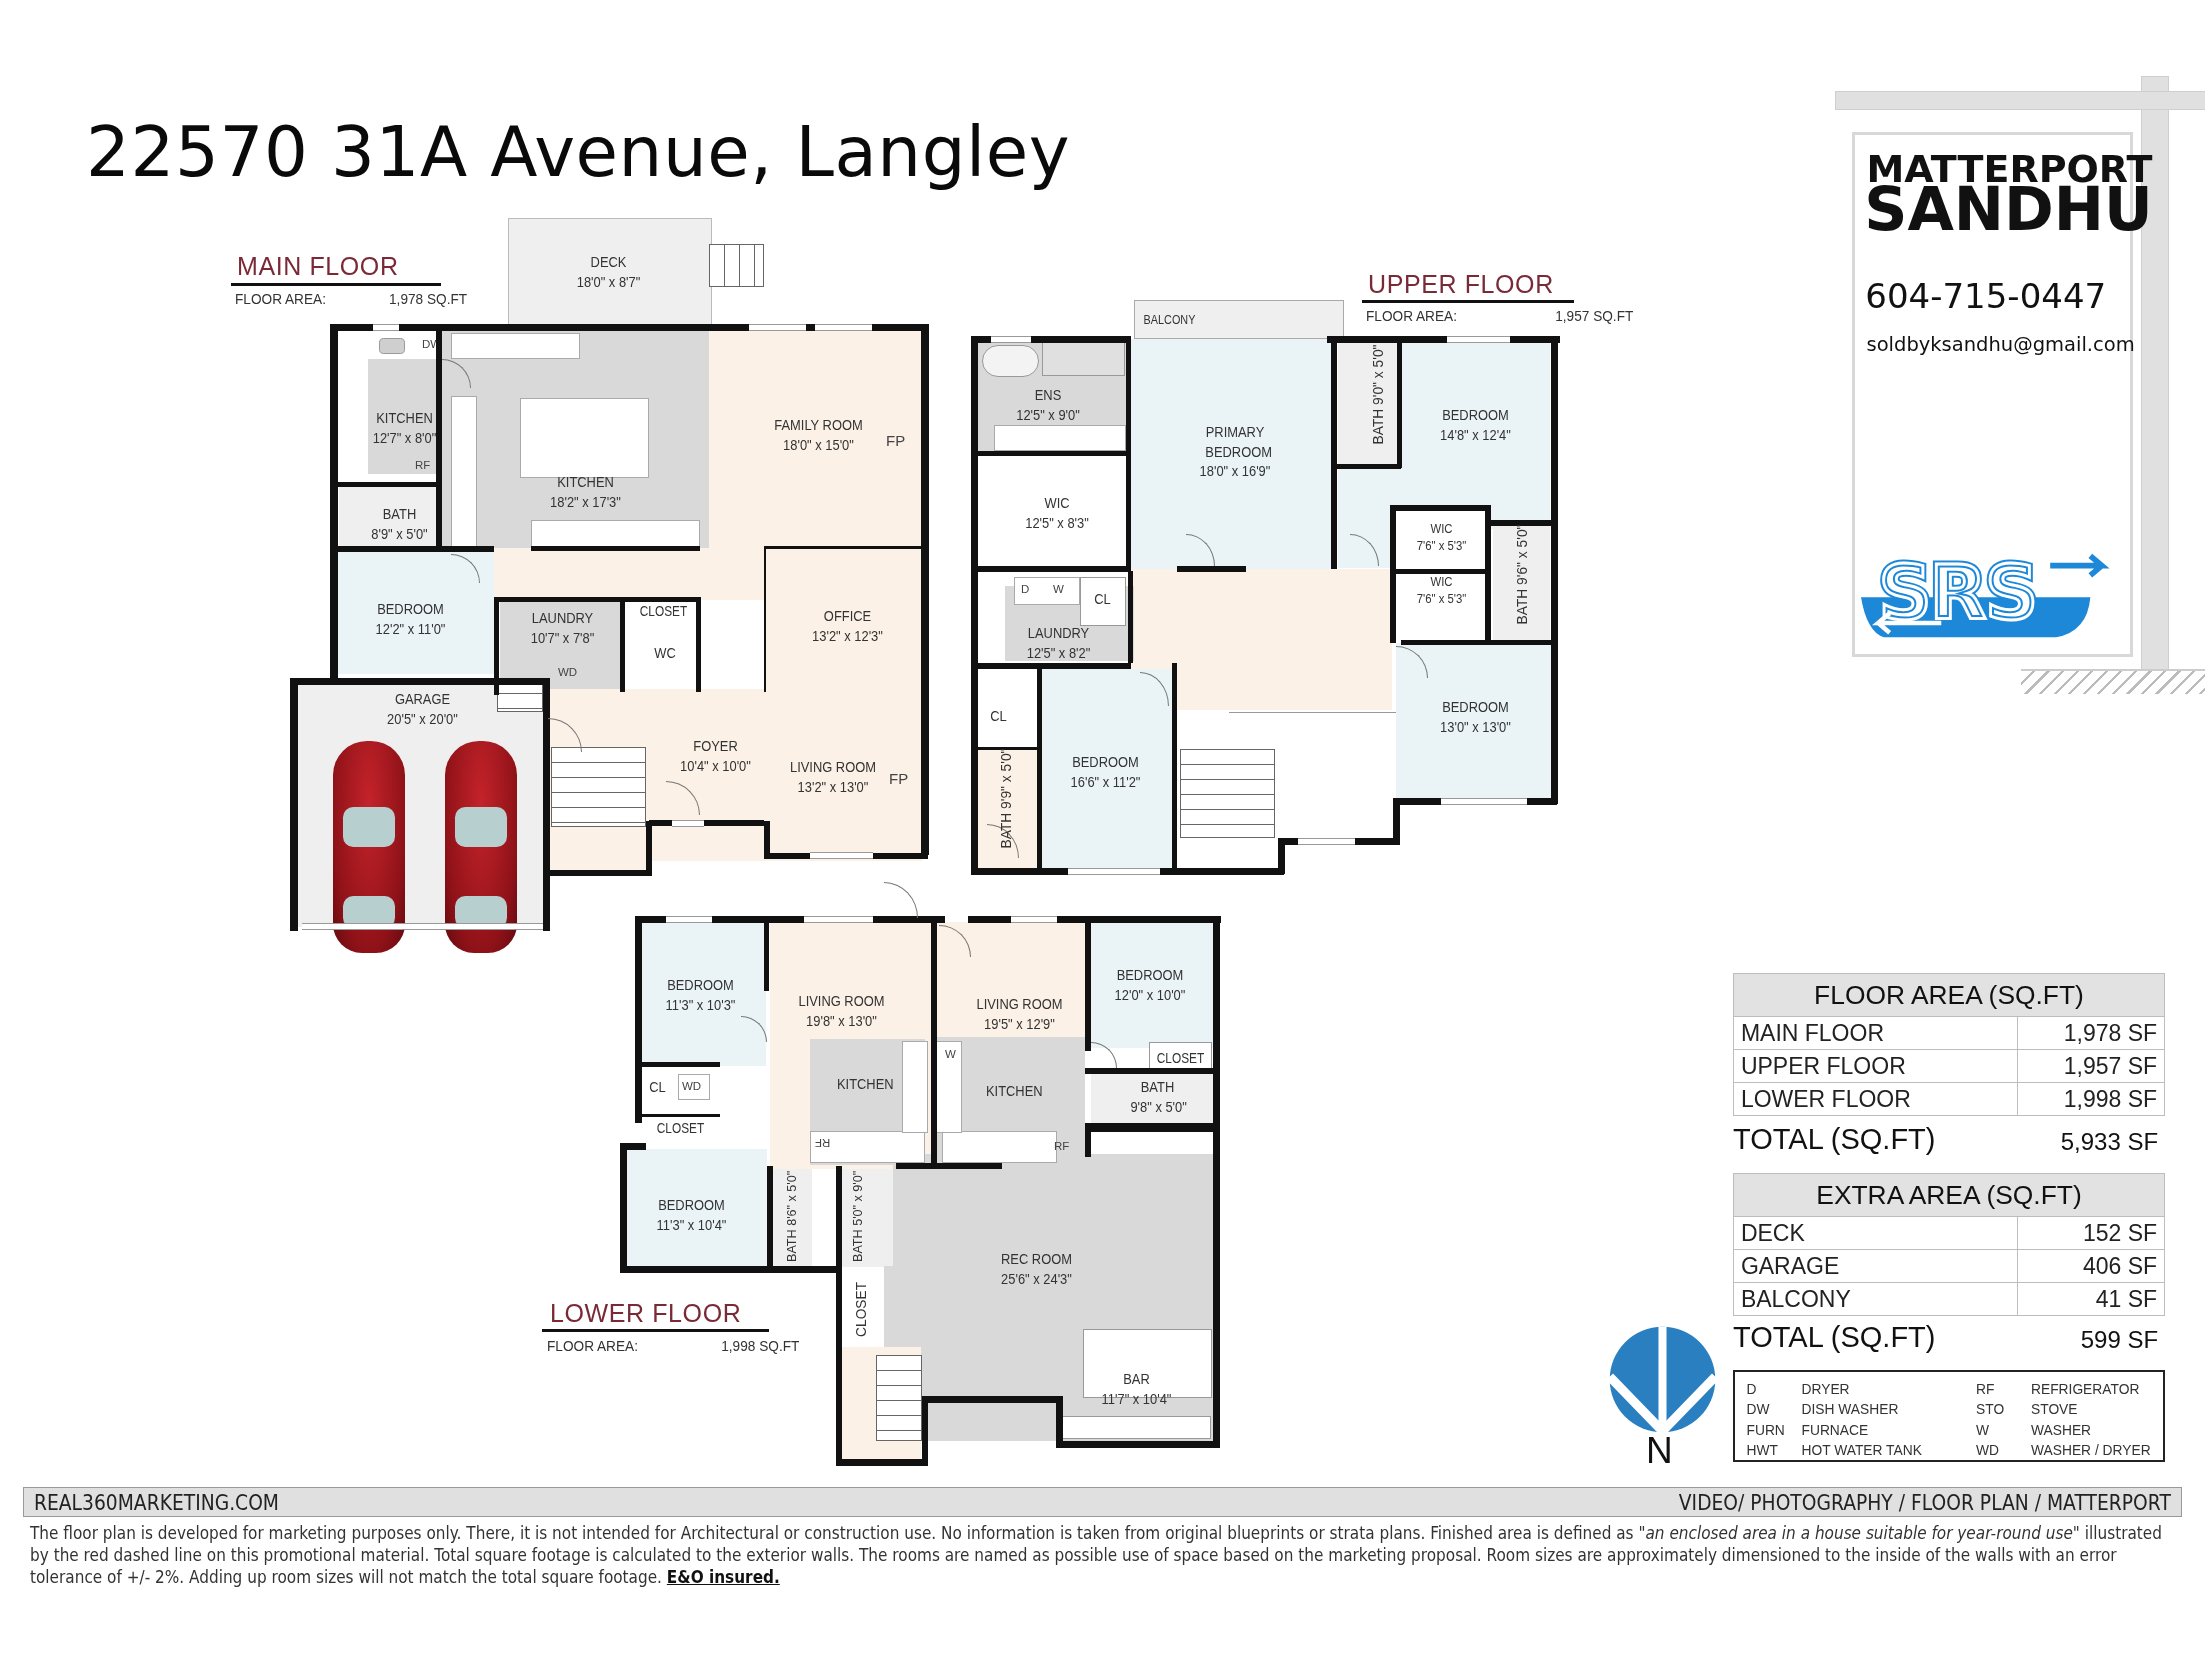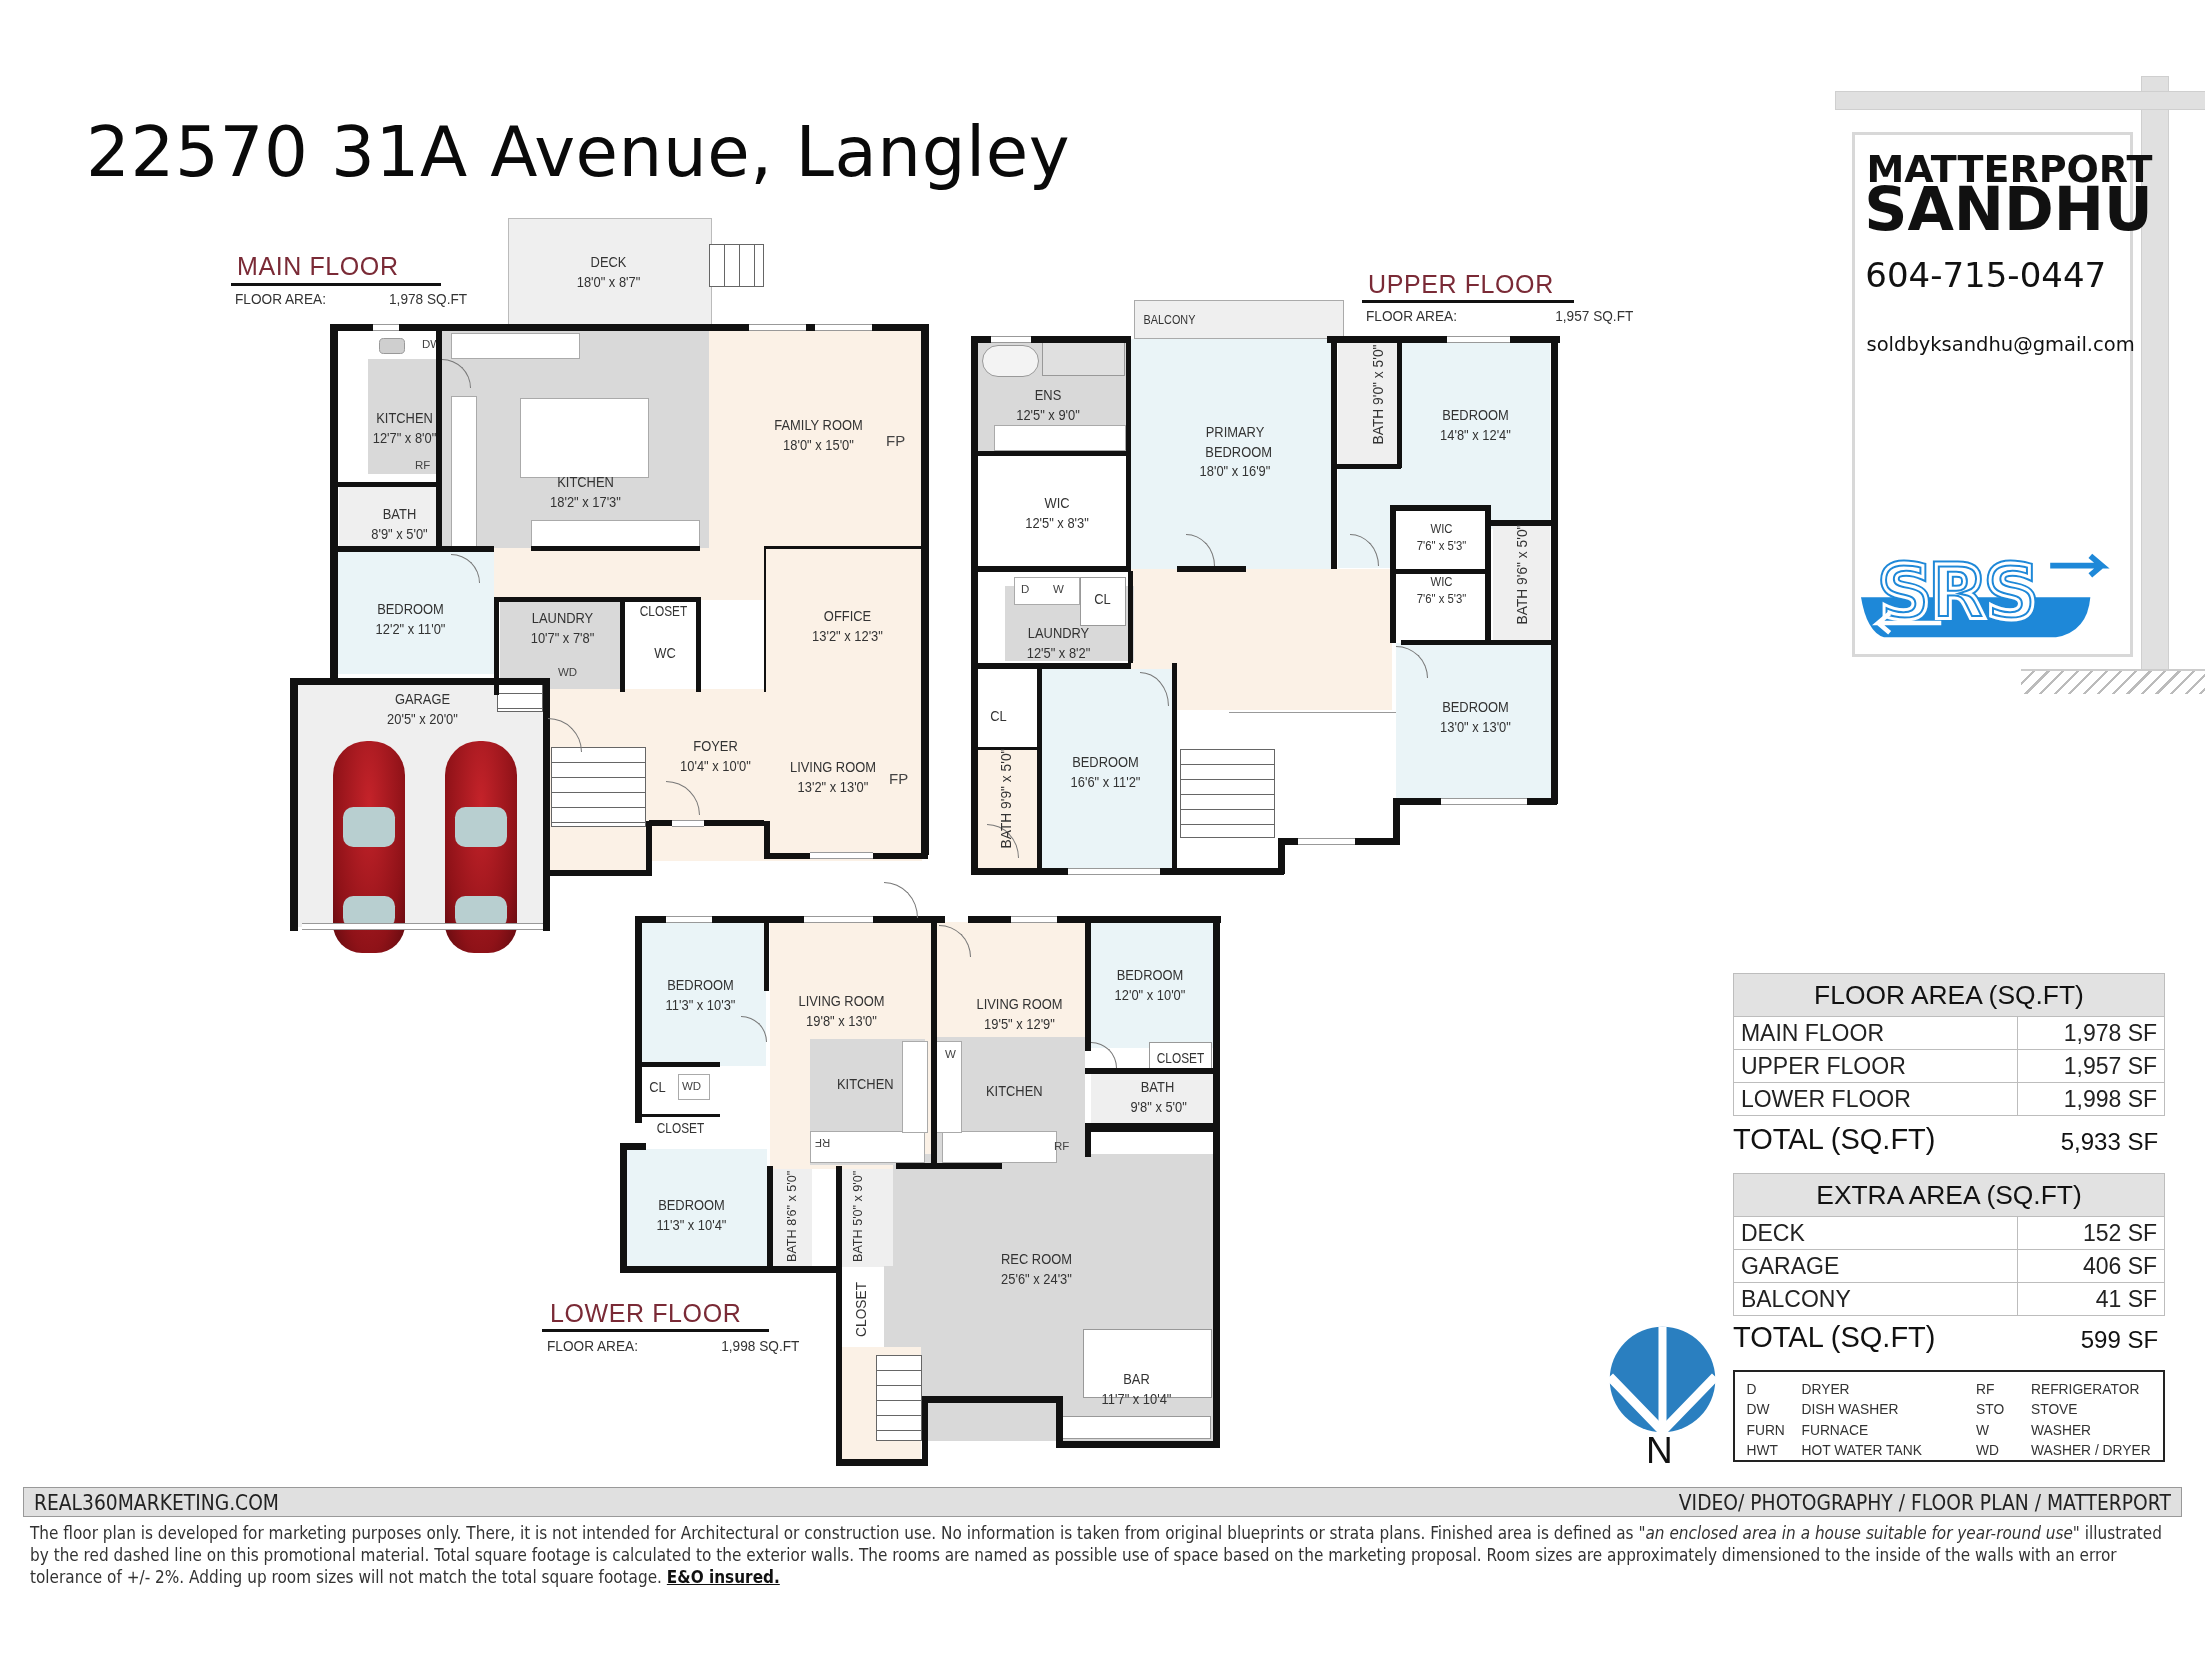--- a/index.html
+++ b/index.html
@@ -360,21 +360,21 @@
   <div class="lbl" style="left:979px;top:1249px;width:115px;"><span>REC ROOM</span><span class="dim">25'6" x 24'3"</span></div>
   <div class="lbl-v" style="left:833px;top:1301px;width:57px;font-size:13.8px;"><span>CLOSET</span></div>
   <div class="lbl" style="left:1085px;top:1369px;width:103px;"><span>BAR</span><span class="dim">11'7" x 10'4"</span></div>
 </div>
 
 <div class="sign-post" style="left:2141px;top:76px;width:26px;height:597px;"></div>
 <div class="sign-post" style="left:1835px;top:91px;width:370px;height:17px;"></div>
 <div class="sign-board">
   <div class="agent-first" style="position:absolute;left:11.5px;top:11.5px;">MATTERPORT</div>
   <div class="agent-last" style="position:absolute;left:9.2px;top:44px;">SANDHU</div>
-  <div class="agent-phone" style="position:absolute;left:10.3px;top:120px;">604-715-0447</div>
+  <div class="agent-phone" style="position:absolute;left:10.3px;top:141px;">604-715-0447</div>
   <div class="agent-email" style="position:absolute;left:11.5px;top:198px;">soldbyksandhu@gmail.com</div>
 </div>
 <svg class="srs" viewBox="0 0 450 170">
   <path d="M0,80 L400,80 Q395,140 340,150 L40,150 Q10,140 0,80 Z" fill="#1e88d8"></path>
   <text x="30" y="118" font-family="DejaVu Sans, sans-serif" font-weight="bold" font-size="130" fill="#ffffff" stroke="#1e88d8" stroke-width="12" letter-spacing="-4">SRS</text>
   <text x="30" y="118" font-family="DejaVu Sans, sans-serif" font-weight="bold" font-size="130" fill="none" stroke="#ffffff" stroke-width="5" letter-spacing="-4">SRS</text>
   <path d="M330,25 L420,25 L400,8 M420,25 L400,42" stroke="#1e88d8" stroke-width="10" fill="none"></path>
   <path d="M140,125 L30,125 L50,108 M30,125 L50,142" stroke="#ffffff" stroke-width="8" fill="none"></path>
 </svg>
 <div class="hatch"></div>

